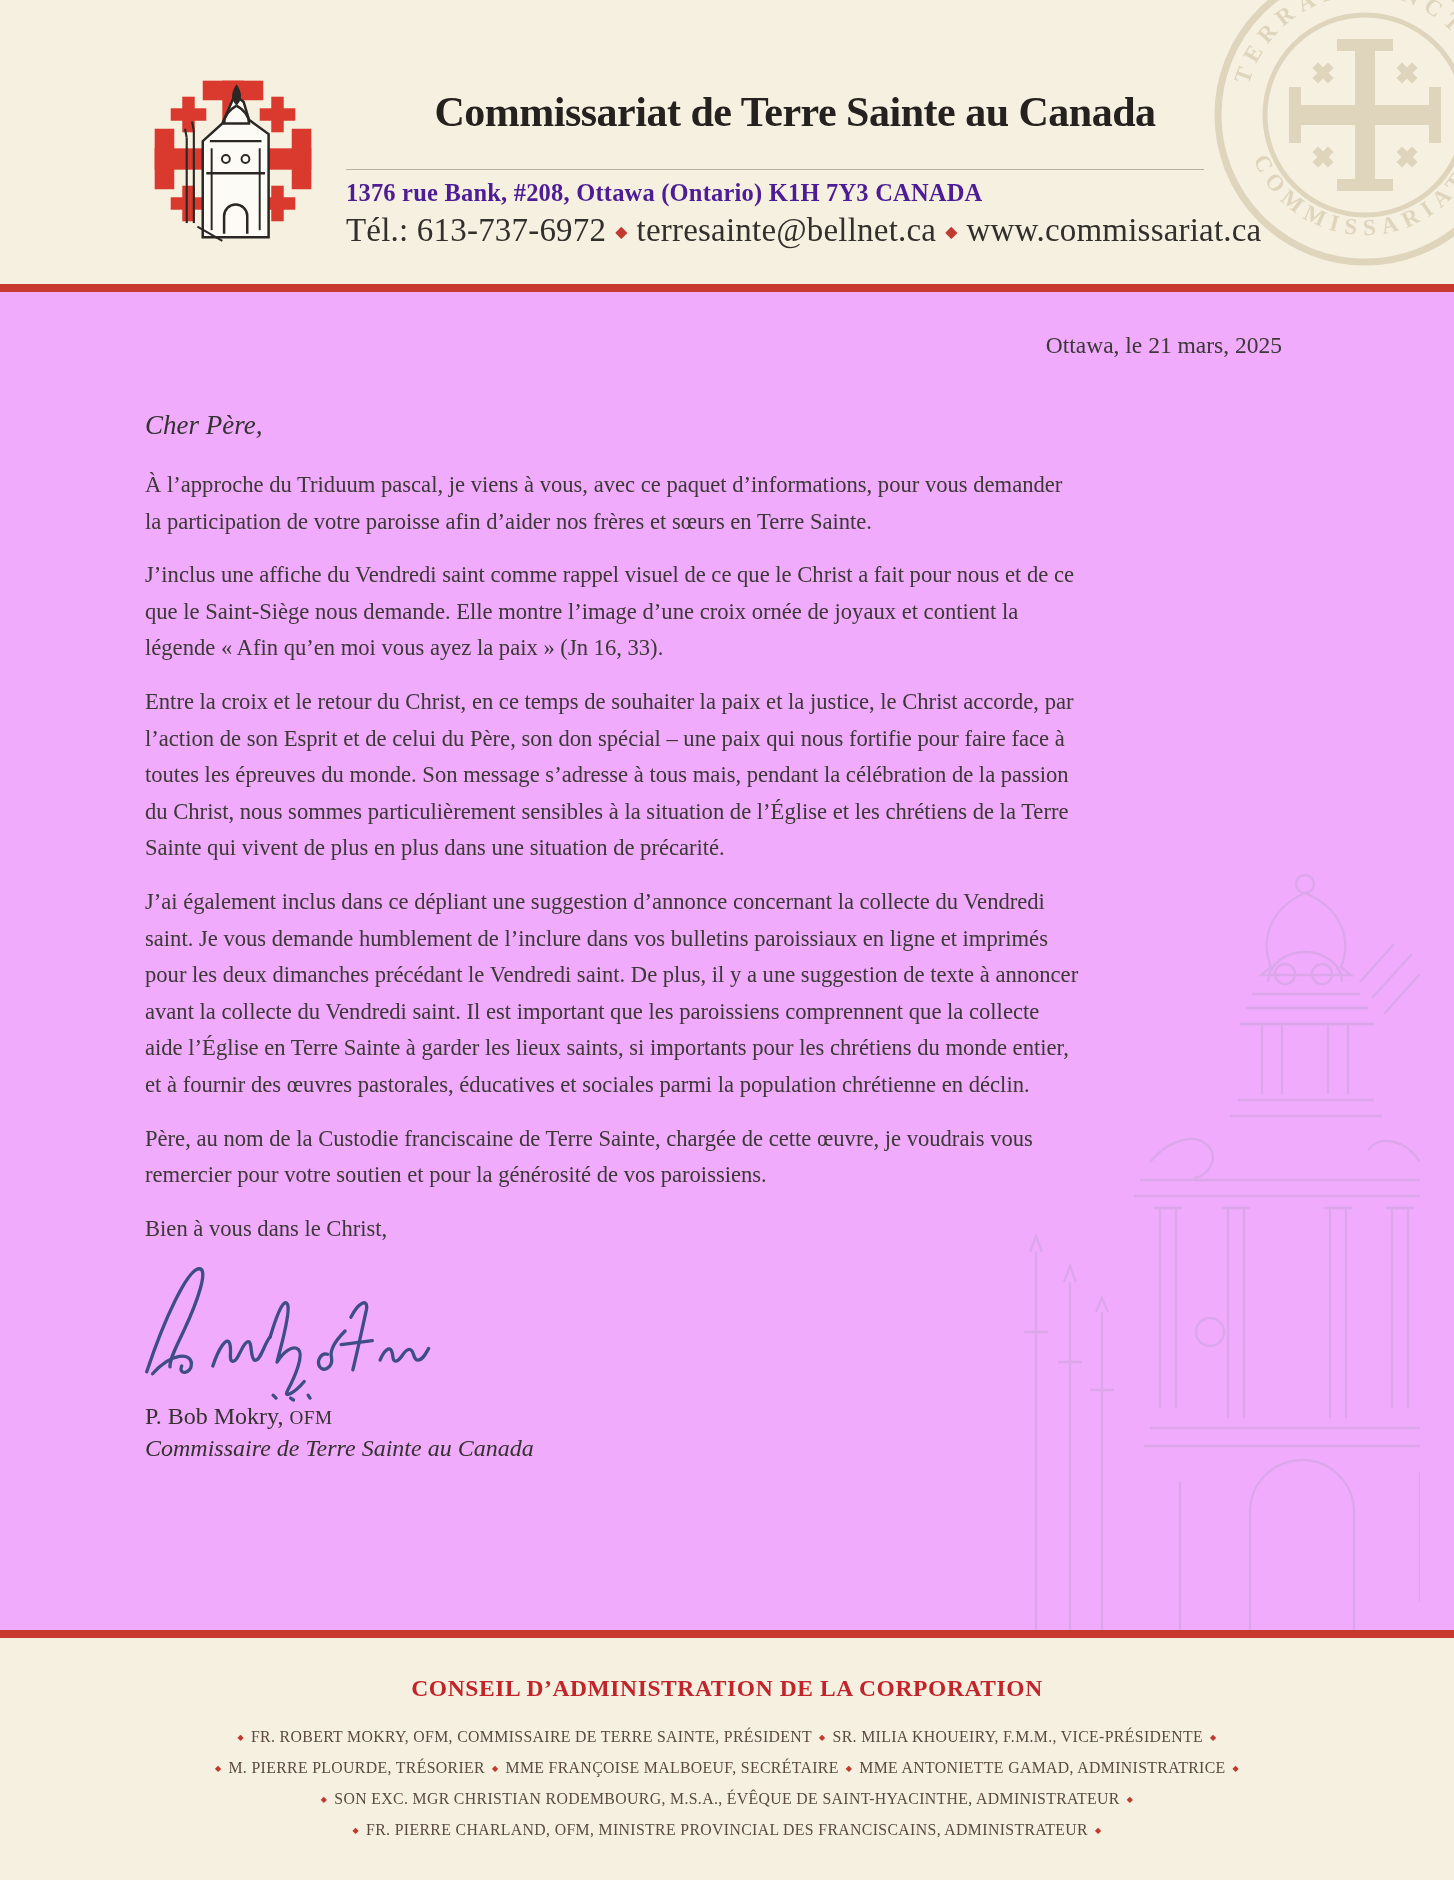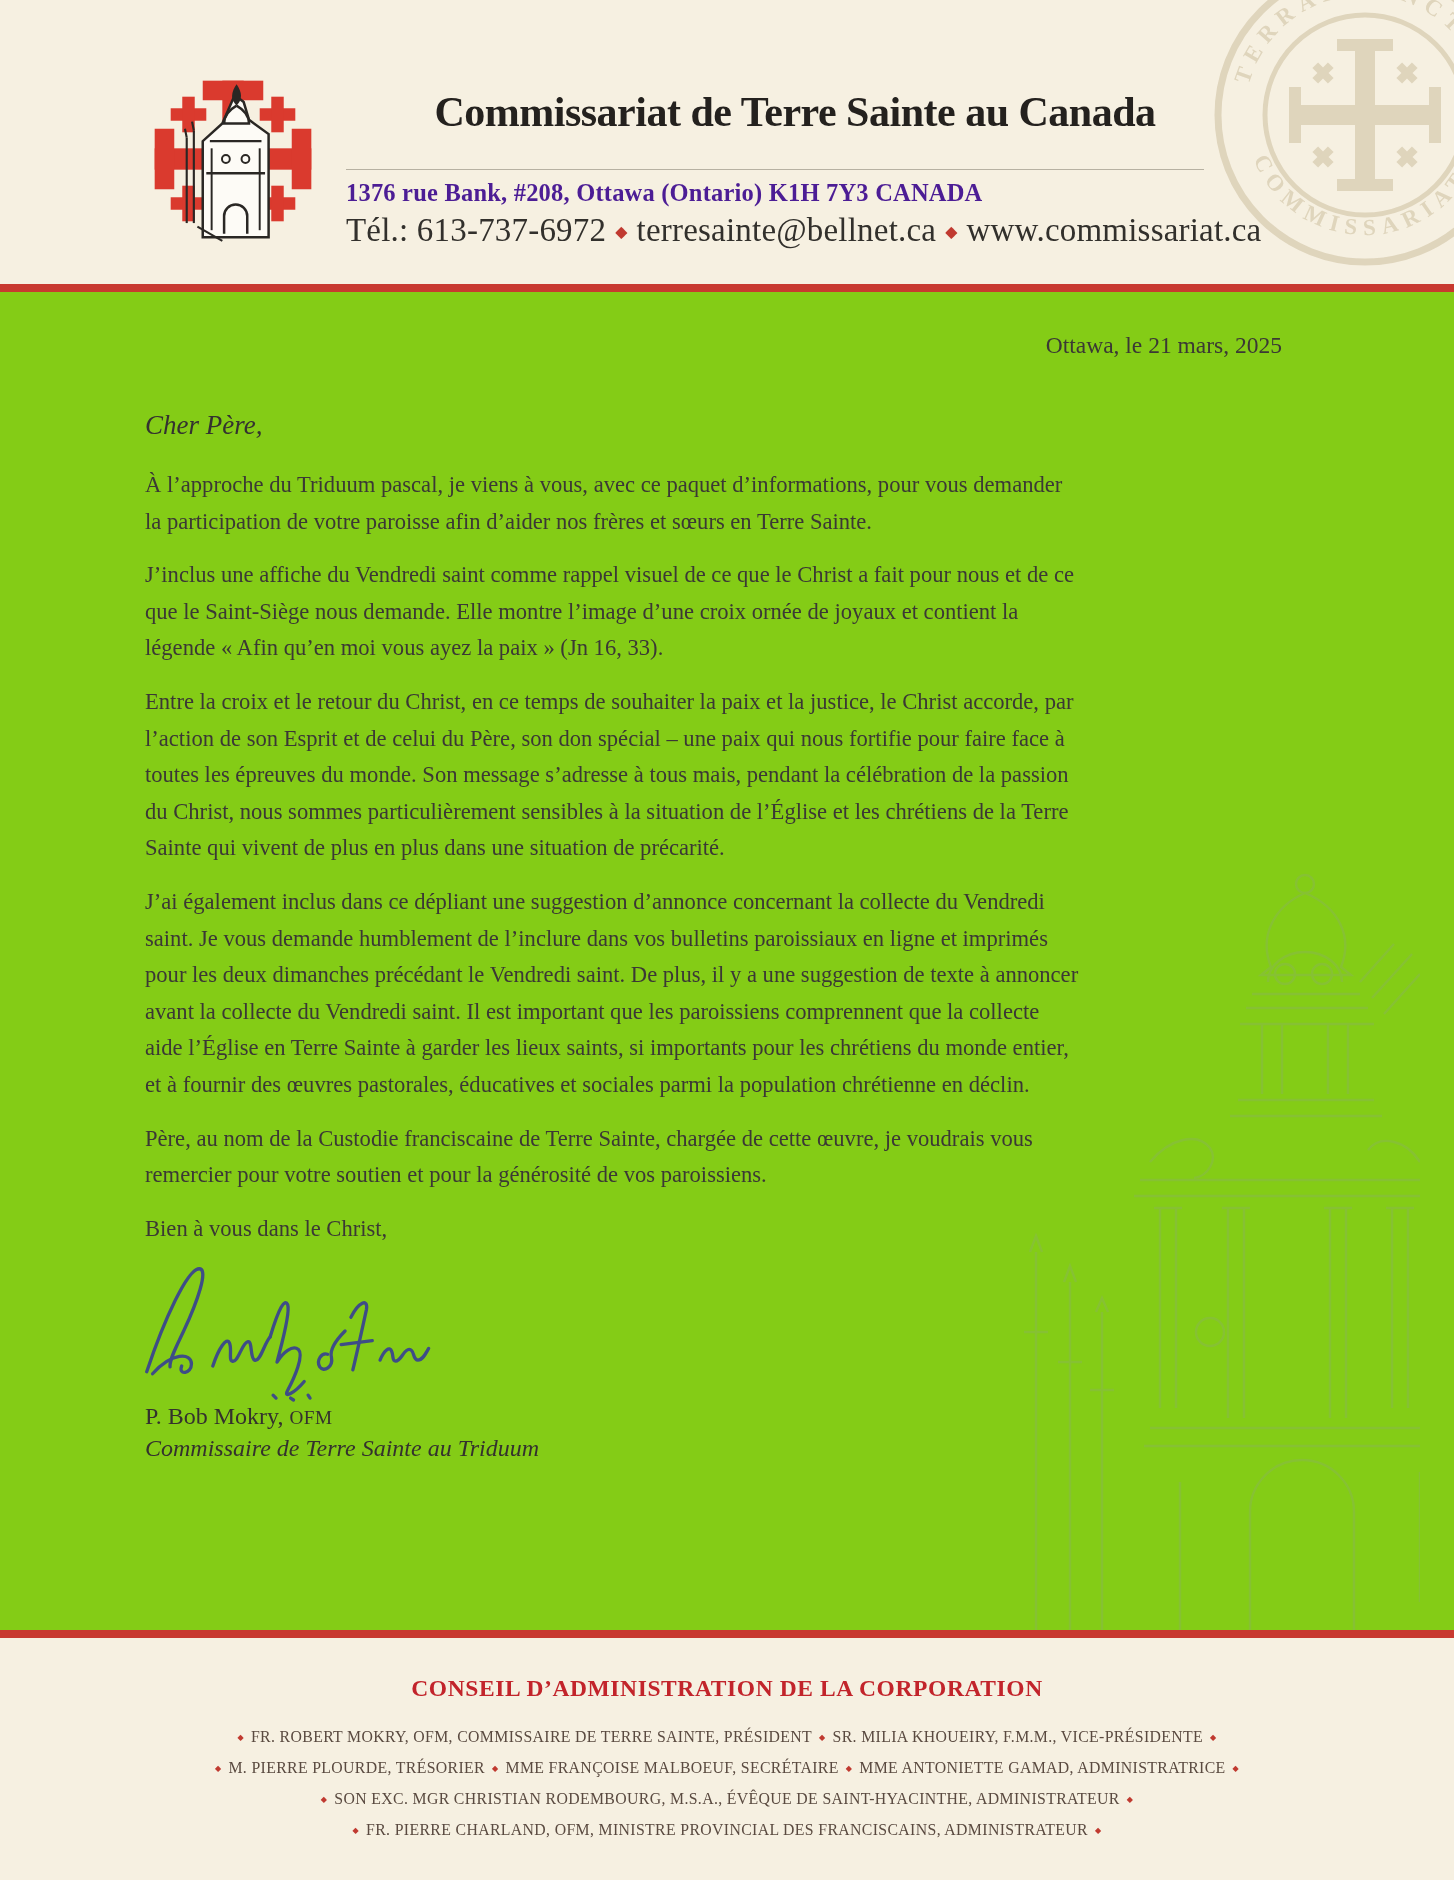--- a/index.html
+++ b/index.html
@@ -17,21 +17,21 @@
   }
   .title-rule{position:absolute;left:346px;top:169px;width:858px;height:1px;background:#b7b1a2;}
   .addr-line{position:absolute;left:346px;top:179px;font-size:24.5px;color:#4c1d95;letter-spacing:0.2px;font-weight:bold;}
   .contact-line{position:absolute;left:346px;top:212px;font-size:33px;color:#32302c;letter-spacing:0.2px;}
   .dsep{color:#c03a30;font-size:0.48em;vertical-align:0.25em;margin:0 9px;}
   .seal{position:absolute;left:1205px;top:-45px;width:320px;height:320px;opacity:0.55;}
   
   .rule-top{position:absolute;left:0;top:284px;width:100%;height:8px;background:#c8392f;}
   .rule-bottom{position:absolute;left:0;top:1630px;width:100%;height:8px;background:#c8392f;}
   
-  .letter-body{position:absolute;left:0;top:292px;width:100%;height:1338px;background:#84cc16;overflow:hidden;}
+  .letter-body{position:absolute;left:0;top:292px;width:100%;height:1338px;background:#f0abfc;overflow:hidden;}
   .church-wm{position:absolute;left:1000px;top:570px;width:420px;height:770px;opacity:0.20;}
   .dateline{
     position:absolute;left:145px;top:40px;width:1137px;
     font-size:23.5px;text-align:right;color:#3b3835;z-index:2;
   }
   .text-col{position:absolute;left:145px;top:118px;width:937px;z-index:2;}
   .salutation{font-style:italic;font-size:27px;margin:0 0 26px 0;color:#343230;}
   .para{font-size:22.6px;line-height:36.6px;margin:12px 0 17px 0;}
   .closing{font-size:22.6px;line-height:36.6px;margin:10px 0 0 0;}
   .sig-script{display:block;margin:10px 0 0 -8px;width:350px;height:146px;}
@@ -191,21 +191,21 @@
           <path d="M210,90 L242,86"></path>
           <path d="M250,106 C254,96 260,91 262,97 C264,101 262,107 266,107 C272,107 274,95 280,95 C286,95 283,106 289,106 C294,106 297,99 300,94"></path>
           <path d="M140,142 l3,3 M158,145 l3,2 M176,142 l2,3"></path>
         </g>
       </svg>
 
       <div class="signer-name">
         <span>P. Bob Mokry,</span>
         <span class="postnominal">OFM</span>
       </div>
-      <div class="signer-title">Commissaire de Terre Sainte au Triduum</div>
+      <div class="signer-title">Commissaire de Terre Sainte au Canada</div>
     </div>
   </div>
 
   <div class="rule-bottom"></div>
 
   <div class="footer">
     <div class="footer-title">CONSEIL D’ADMINISTRATION DE LA CORPORATION</div>
     <div class="board-lines">
         <div class="board-line"><span class="dsep">◆</span><span>FR. ROBERT MOKRY, OFM, COMMISSAIRE DE TERRE SAINTE, PRÉSIDENT</span><span class="dsep">◆</span><span>SR. MILIA KHOUEIRY, F.M.M., VICE-PRÉSIDENTE</span><span class="dsep">◆</span></div>
         <div class="board-line"><span class="dsep">◆</span><span>M. PIERRE PLOURDE, TRÉSORIER</span><span class="dsep">◆</span><span>MME FRANÇOISE MALBOEUF, SECRÉTAIRE</span><span class="dsep">◆</span><span>MME ANTONIETTE GAMAD, ADMINISTRATRICE</span><span class="dsep">◆</span></div>

